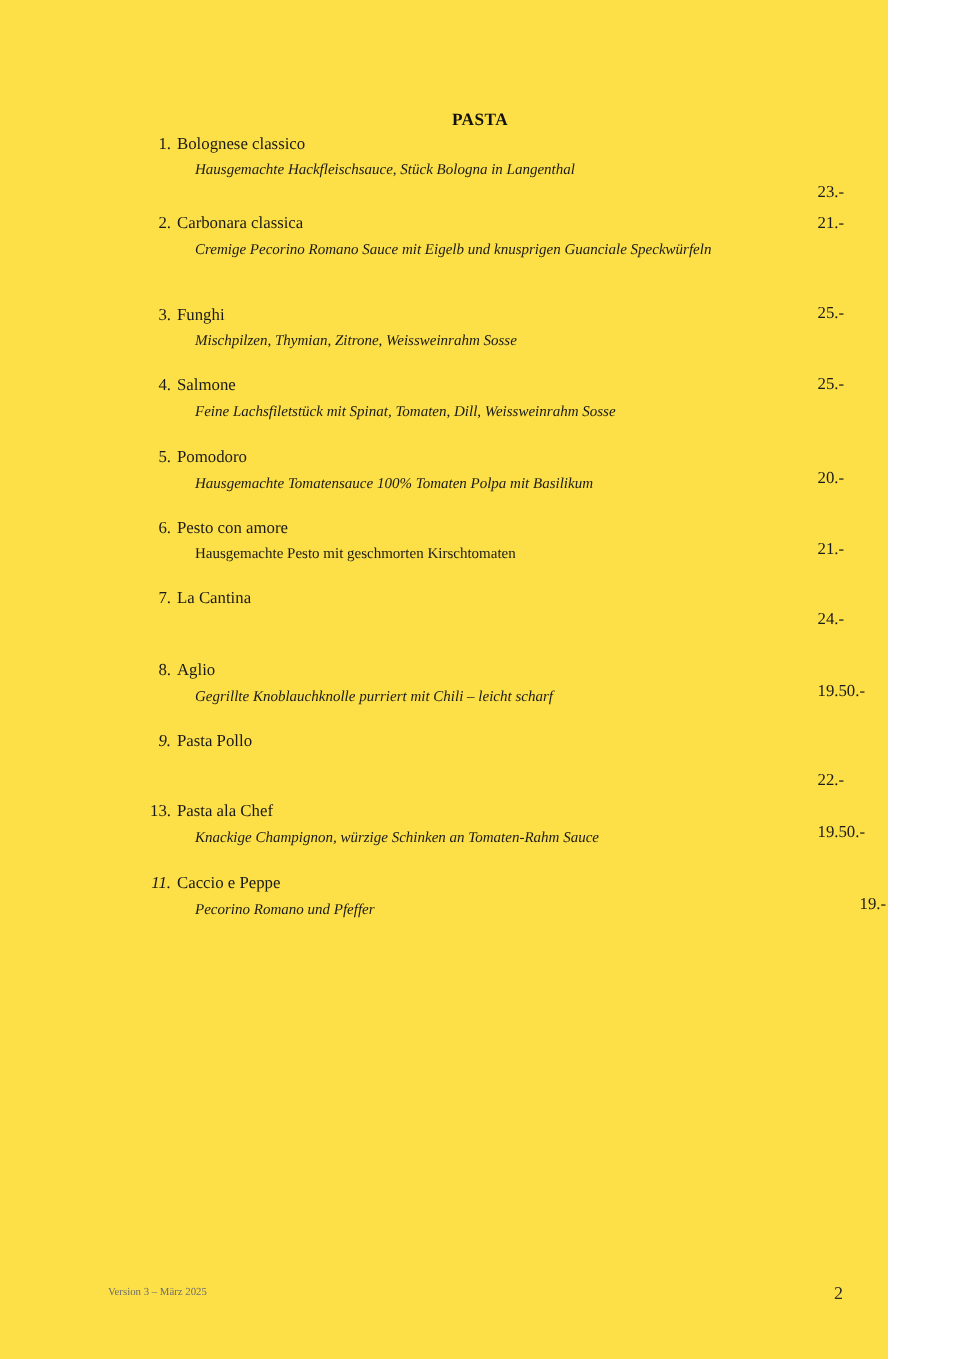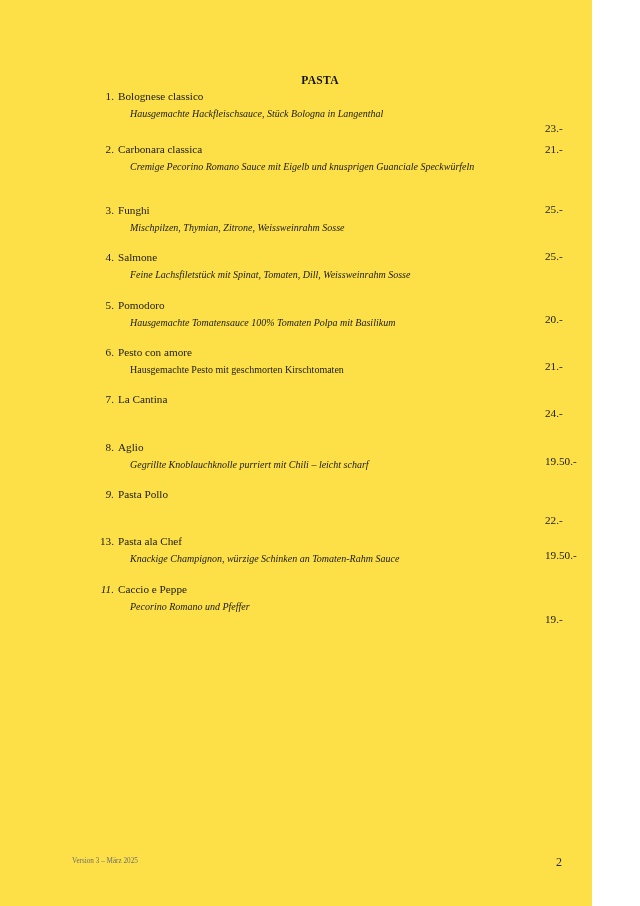--- a/index.html
+++ b/index.html
@@ -182,21 +182,21 @@
           <div class="item-desc">Knackige Champignon, würzige Schinken an Tomaten-Rahm Sauce</div>
         </div>
         <div class="item-price" style="top: 14px;">19.50.-</div>
       </div>
       <div class="menu-item" style="position: absolute; top: 493px; left: 0px; width: 640px;">
         <div class="item-num italic">11.</div>
         <div class="item-body">
           <div class="item-name">Caccio e Peppe</div>
           <div class="item-desc">Pecorino Romano und Pfeffer</div>
         </div>
-        <div class="item-price" style="top: 30px;">19.-</div>
+        <div class="item-price" style="top: 14px; margin-left: 28px;">19.-</div>
       </div>
     </div>
 
   <div class="footer-version">Version 3 – März 2025</div>
 
   <div class="footer-page">2</div>
 
 </div>
 
 </body></html>

